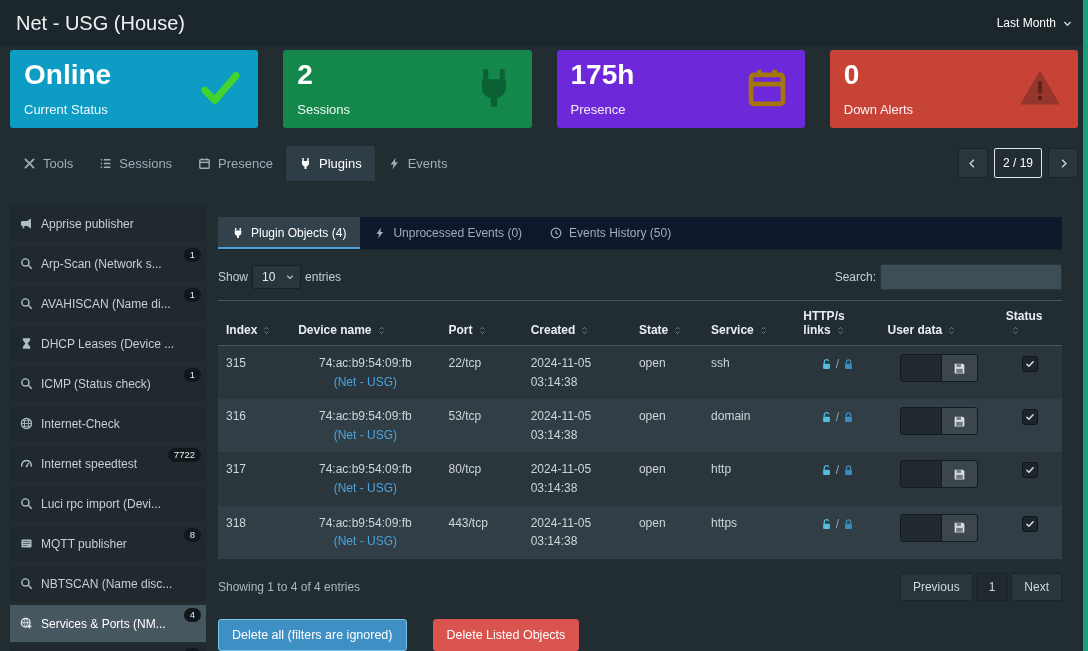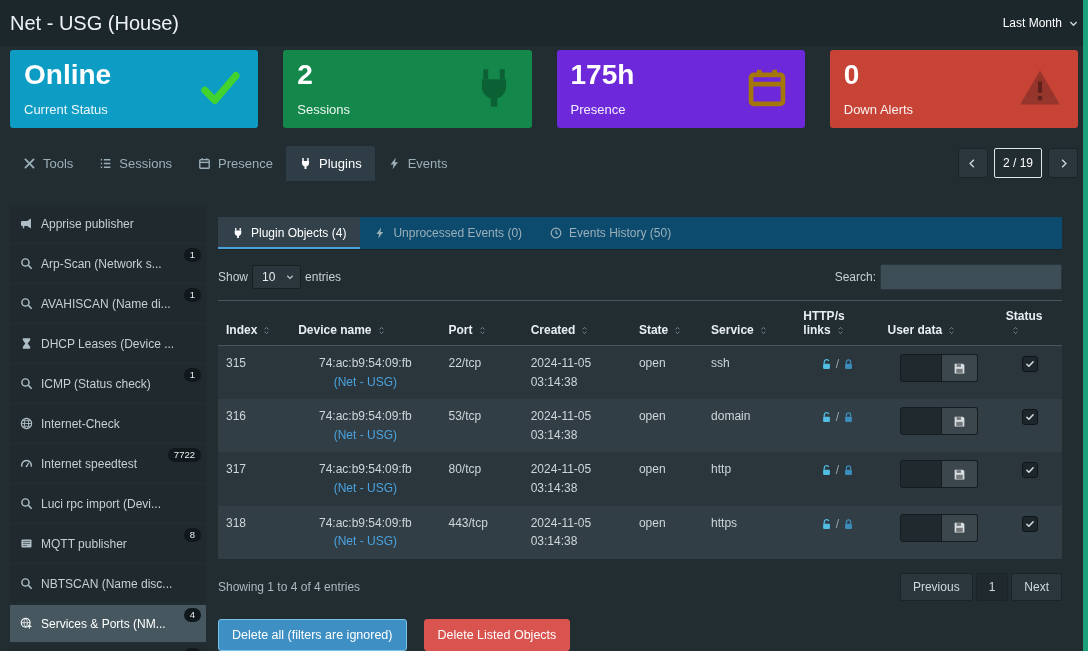--- a/index.html
+++ b/index.html
@@ -3,21 +3,21 @@
 <meta charset="utf-8">
 <style>
   *{box-sizing:border-box;margin:0;padding:0}
   body{width:1088px;height:651px;overflow:hidden;background:#222d32;color:#d6dee2;
        font-family:"Liberation Sans",sans-serif;position:relative}
   .icon{display:inline-flex;align-items:center;justify-content:center;vertical-align:middle}
   .icon svg{width:1em;height:1em;display:block}
 
   
   .topbar{height:46px;display:flex;align-items:center;justify-content:space-between;
-          padding:0 10px;background:#1c272c}
+          padding:0 16px;background:#1c272c}
   .title{font-size:20px;font-weight:400;color:#eef2f4}
   .period{font-size:12px;color:#fff;display:flex;align-items:center;gap:7px;cursor:pointer}
   .period .icon{font-size:9px;color:#cfd8dc}
 
   
   .cards{display:flex;gap:25px;padding:4px 10px 0}
   .card{flex:1;height:78px;border-radius:3px;position:relative;padding:10px 14px;overflow:hidden;cursor:pointer}
   .card-value{font-size:28px;font-weight:700;color:#fff;line-height:1.1}
   .card-label{font-size:13px;color:rgba(255,255,255,.93);margin-top:11px}
   .card-icon{position:absolute;right:16px;top:16px;font-size:44px}
@@ -40,21 +40,21 @@
   .side-item{position:relative;background:#1f292e;color:#c6cfd4;font-size:12px;padding:10px 10px;
              display:flex;align-items:center;gap:8px;cursor:pointer;min-height:37px}
   .side-item .icon{font-size:13px;color:#aebec6;flex:none}
   .side-item .label{white-space:nowrap;overflow:hidden;max-width:142px}
   .side-item.selected{background:#47575f;color:#fff}
   .side-item.selected .icon{color:#eef2f4}
   .side-badge{position:absolute;top:3px;right:5px;background:#10181c;color:#e8eef1;font-size:9.5px;
               padding:2px 6px;border-radius:9px;line-height:1.1}
 
   .panel{flex:1;margin-top:12px;min-width:0}
-  .inner-tabs{display:flex;background:#0c4a6e;border-bottom:1px solid #1a2327}
+  .inner-tabs{display:flex;background:#0f172a;border-bottom:1px solid #1a2327}
   .itab{display:flex;align-items:center;gap:7px;padding:9px 14px;font-size:12px;color:#9bafb9;cursor:pointer}
   .itab .icon{font-size:12px}
   .itab.active{background:#33424a;color:#fff;box-shadow:inset 0 -2px 0 #4aa3d8}
 
   .controls{display:flex;justify-content:space-between;align-items:center;margin:14px 0 10px;
             font-size:12px;color:#c6d0d5}
   .show-ctl,.search-ctl{display:flex;align-items:center;gap:4px}
   .select-wrap{position:relative;display:inline-flex}
   select{appearance:none;-webkit-appearance:none;background:#2a363c;border:1px solid #17211f;
          color:#e6ecef;font-size:12px;padding:4px 24px 4px 9px;border-radius:2px;
@@ -89,21 +89,21 @@
             display:inline-flex;align-items:center;justify-content:center;color:#d7dee2;
             font-size:10px;cursor:pointer;margin-top:2px}
 
   .table-footer{display:flex;justify-content:space-between;align-items:center;margin-top:14px;
                 font-size:12px;color:#aab8bf}
   .pagination{display:flex;gap:3px}
   .page-btn{background:#2a363c;border:1px solid #1a2328;color:#cfd9de;font-size:12px;
             padding:6px 12px;cursor:pointer;border-radius:2px;font-family:"Liberation Sans",sans-serif}
   .page-btn.num{background:#1f292e}
 
-  .actions{display:flex;gap:17px;margin-top:18px}
+  .actions{display:flex;gap:26px;margin-top:18px}
   .btn{font-size:12.5px;padding:8px 13px;border-radius:3px;color:#fff;cursor:pointer;
        font-family:"Liberation Sans",sans-serif}
   .btn-blue{background:#3d8fc4;border:1px solid #79c3e8}
   .btn-red{background:#d9534f;border:1px solid #d9534f}
 
   .edge{position:absolute;top:0;right:0;width:5px;height:651px;background:#1aa179}
 </style>
 </head>
 <body>
 

